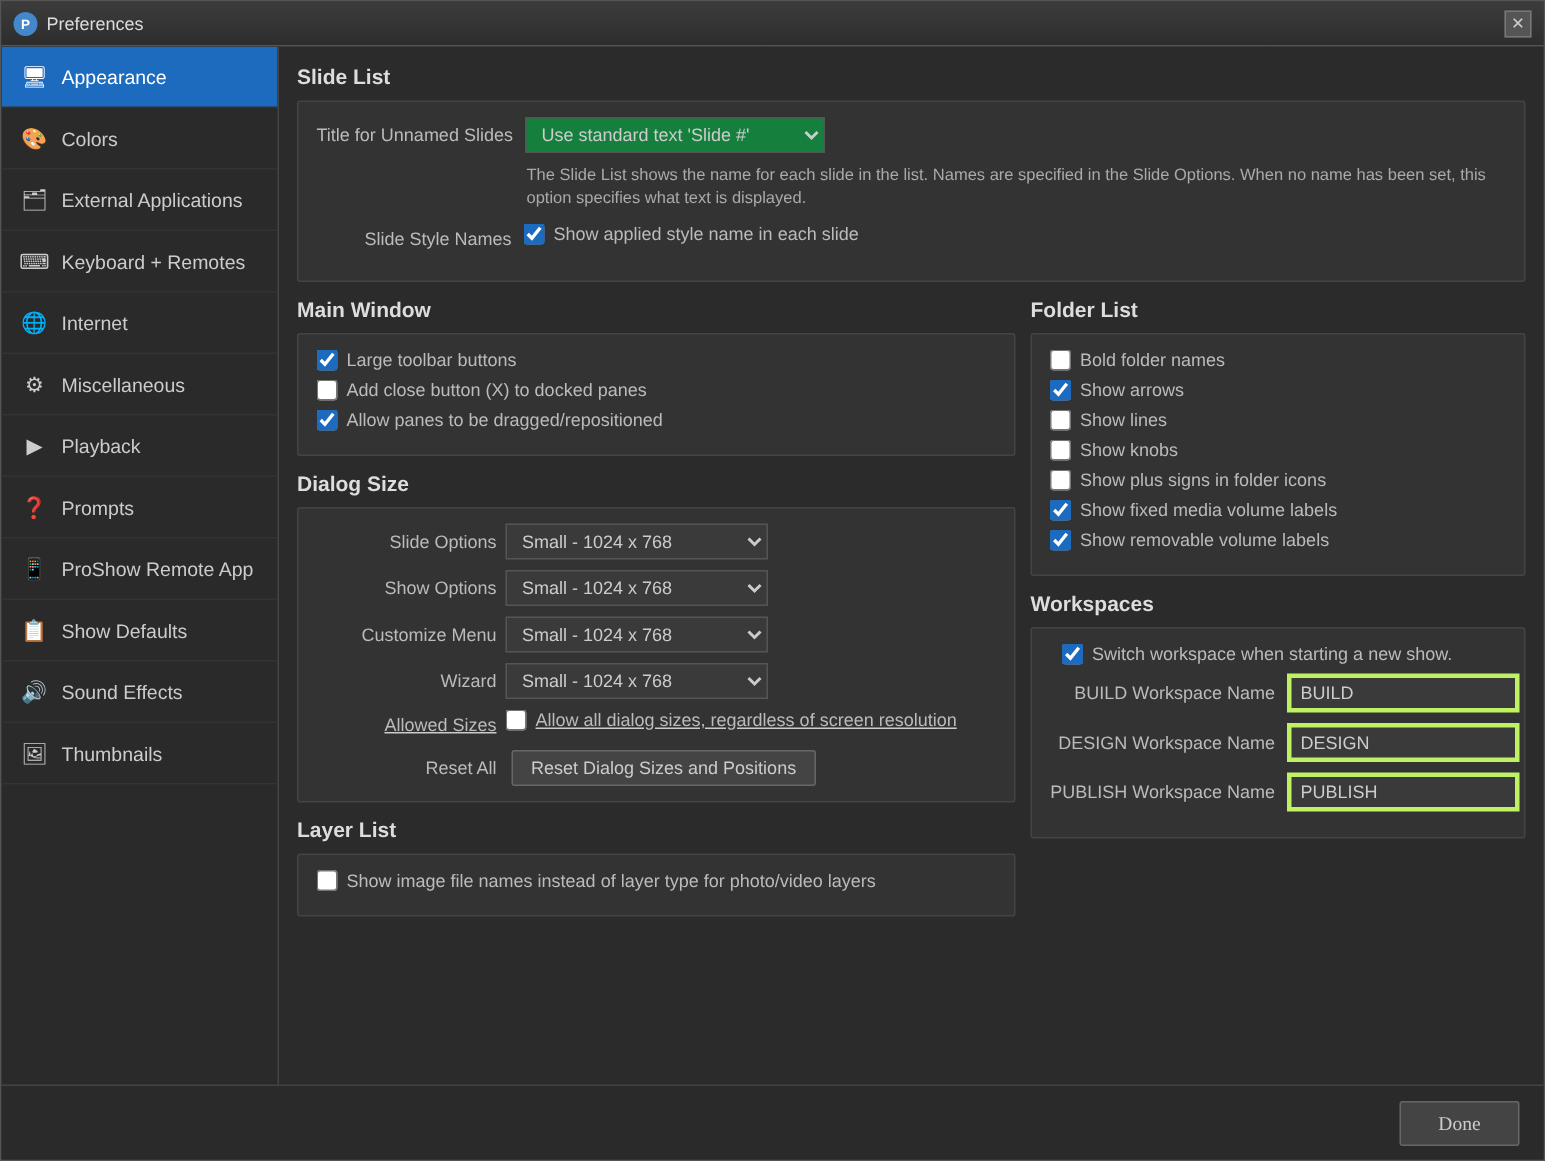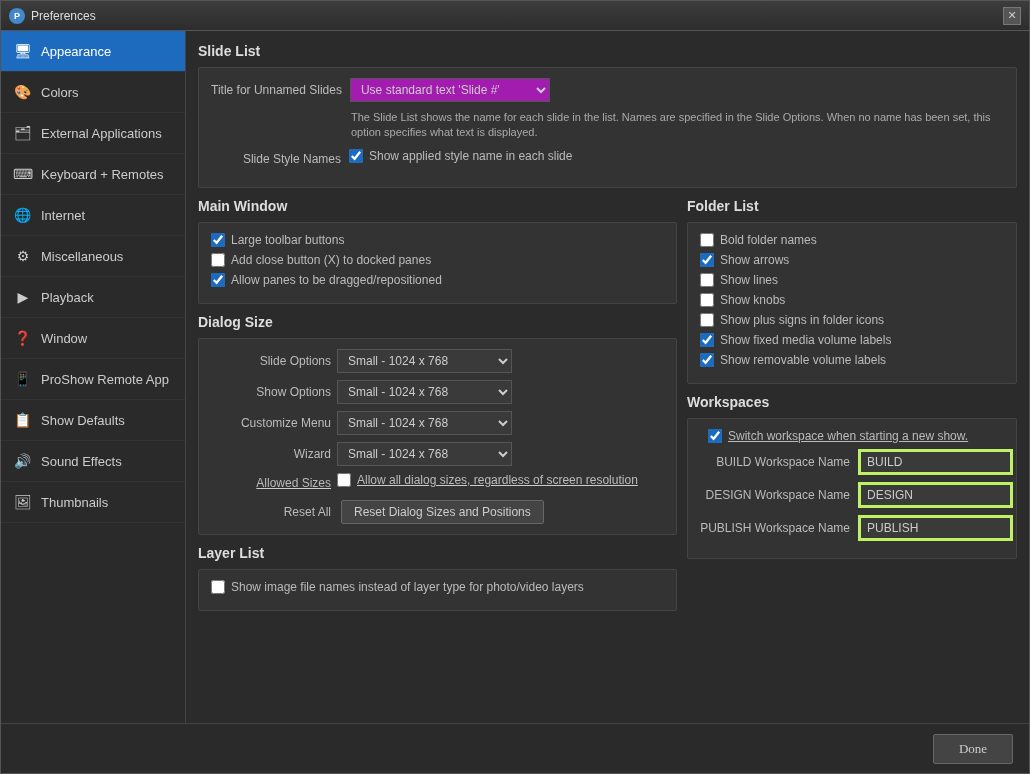--- a/index.html
+++ b/index.html
@@ -124,21 +124,21 @@
       margin-bottom: 8px;
       gap: 8px;
     }
     .form-label {
       color: #bbb;
       min-width: 130px;
       text-align: right;
       font-size: 12px;
     }
     .form-select {
-      background: #a21caf;
+      background: #15803d;
       border: 1px solid #555;
       color: #ccc;
       padding: 3px 6px;
       font-size: 12px;
       min-width: 200px;
       cursor: pointer;
     }
     .desc-text {
       color: #aaa;
       font-size: 11px;
@@ -271,21 +271,20 @@
     .workspace-input {
       background: #3a3a3a;
       border: 3px solid #bef264;
       color: #ccc;
       padding: 3px 6px;
       font-size: 12px;
       width: 155px;
     }
     .checkbox-indent {
       margin-left: 8px;
-      text-decoration: underline;
     }
   </style>
 </head>
 <body>
 
 <div class="window">
 
   <div class="title-bar">
     <div class="title-bar-icon">P</div>
     <span class="title-bar-text">Preferences</span>
@@ -318,21 +317,21 @@
       <div class="sidebar-item">
         <span class="sidebar-icon">⚙</span>
         <span>Miscellaneous</span>
       </div>
       <div class="sidebar-item">
         <span class="sidebar-icon">▶</span>
         <span>Playback</span>
       </div>
       <div class="sidebar-item">
         <span class="sidebar-icon">❓</span>
-        <span>Window</span>
+        <span>Prompts</span>
       </div>
       <div class="sidebar-item">
         <span class="sidebar-icon">📱</span>
         <span>ProShow Remote App</span>
       </div>
       <div class="sidebar-item">
         <span class="sidebar-icon">📋</span>
         <span>Show Defaults</span>
       </div>
       <div class="sidebar-item">

